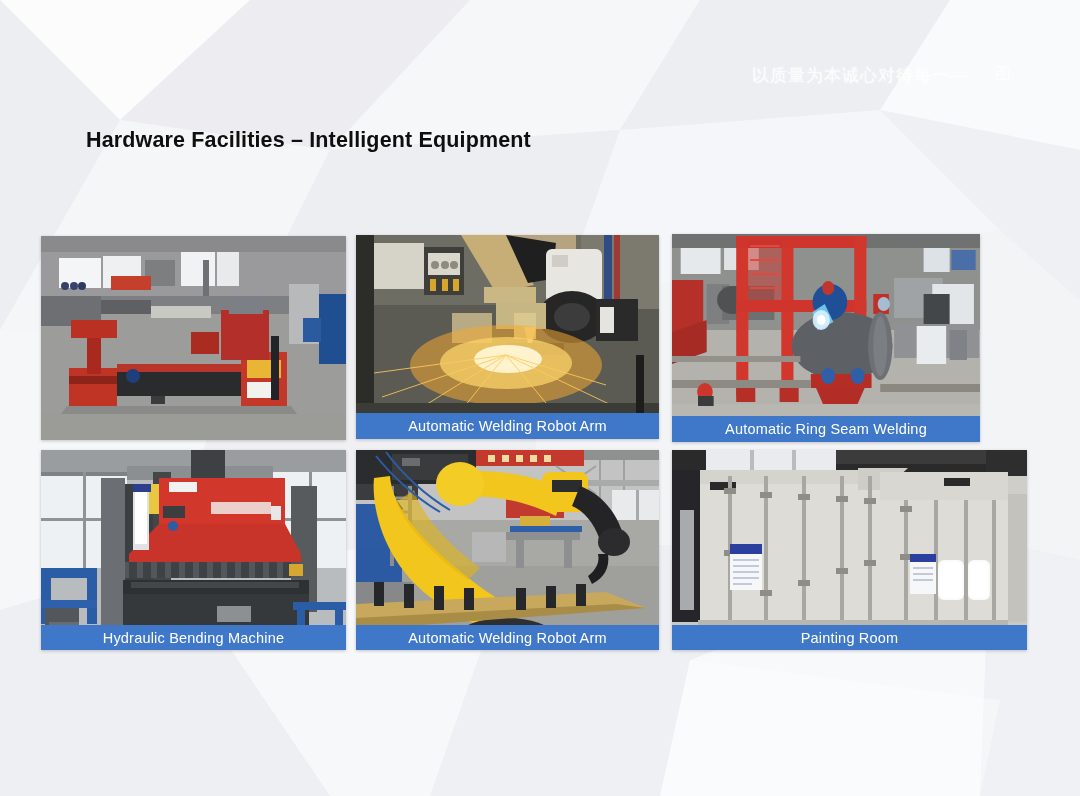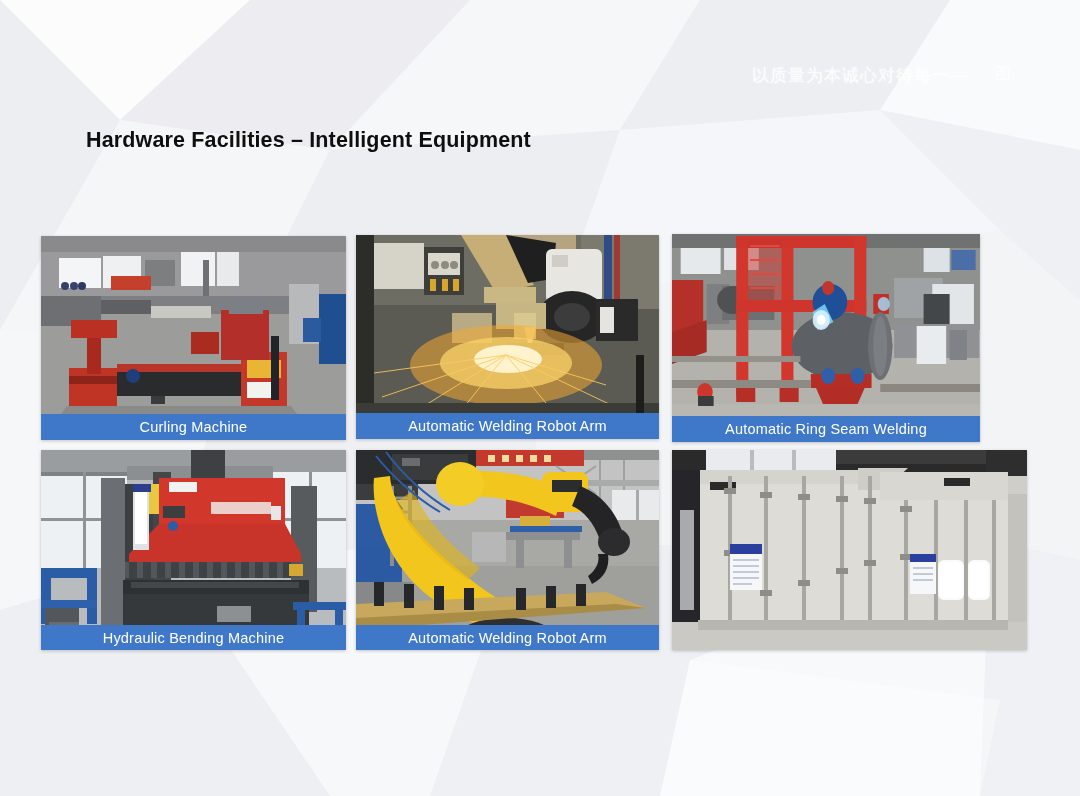--- a/index.html
+++ b/index.html
@@ -160,21 +160,20 @@
         <rect x="180" y="74" width="48" height="50" fill="#b3302a"></rect>
         <rect x="188" y="60" width="34" height="18" fill="#7c7f85"></rect>
         <rect x="150" y="96" width="28" height="22" fill="#aa2b20"></rect>
         <rect x="110" y="160" width="14" height="8" fill="#3a3b3d"></rect>
         <polygon points="26,170 250,170 256,178 20,178" fill="#8a8a88"></polygon>
         <rect x="0" y="178" width="305" height="26" fill="#9b9b98"></rect>
         <circle cx="92" cy="140" r="7" fill="#1f3f7a"></circle>
         <rect x="230" y="100" width="8" height="64" fill="#23242a"></rect>
       </svg>
     </div>
-    <div class="caption">Curling Machine</div>
   </div>
 
   <div class="tile r1" id="tile-1">
     <div class="photo">
       <svg viewBox="0 0 303 204" preserveAspectRatio="none">
         <rect width="303" height="204" fill="#5b5b53"></rect>
         <rect x="0" y="0" width="303" height="70" fill="#6d6d63"></rect>
         <rect x="0" y="0" width="18" height="204" fill="#2c2c28"></rect>
         <rect x="18" y="8" width="50" height="46" fill="#d6d3c9"></rect>
         <rect x="68" y="12" width="40" height="48" fill="#3e3e3a"></rect>
@@ -520,15 +519,16 @@
         <rect x="298" y="112" width="18" height="36" rx="5" fill="#ffffff"></rect>
 
         <rect x="0" y="20" width="28" height="160" fill="#26262a"></rect>
         <rect x="8" y="60" width="14" height="100" fill="#9b9da0"></rect>
         <rect x="8" y="60" width="14" height="100" fill="#b6b8bb" opacity="0.5"></rect>
         <rect x="336" y="44" width="19" height="136" fill="#c4c2bc"></rect>
         <rect x="0" y="172" width="355" height="28" fill="#cbc9c3"></rect>
         <rect x="26" y="170" width="310" height="10" fill="#b8b6b0"></rect>
       </svg>
     </div>
+    <div class="caption">Painting Room</div>
   </div>
 
 </div>
 
 </body></html>

